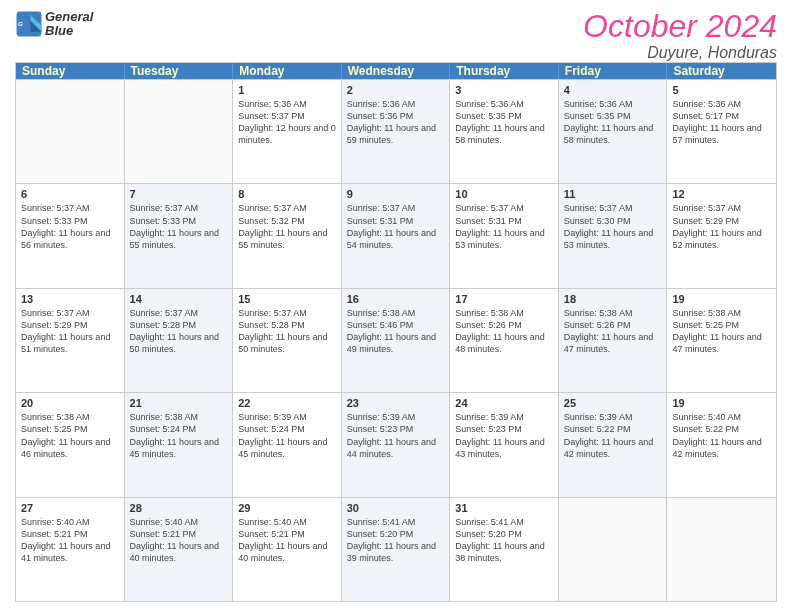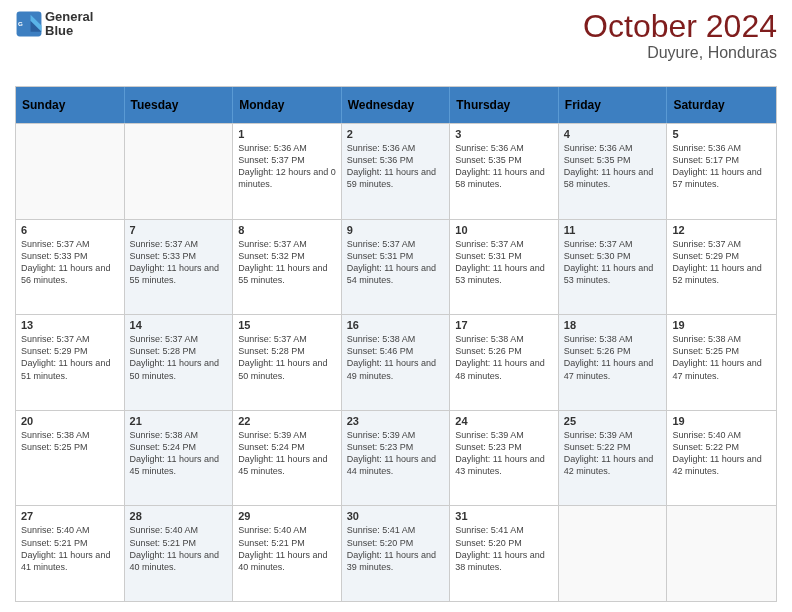--- a/index.html
+++ b/index.html
@@ -14,21 +14,22 @@
       width: 792px;
       height: 612px;
       padding: 10px 15px;
       display: flex;
       flex-direction: column;
     }
     .header {
       display: flex;
       justify-content: space-between;
       align-items: flex-start;
-      margin-bottom: 24px;
+      margin-bottom: 0;
+      font-style: italic;
     }
     .logo {
       display: flex;
       align-items: center;
       gap: 2px;
     }
     .logo-text {
       font-size: 13px;
       font-weight: bold;
       color: #333;
@@ -40,44 +41,44 @@
     .logo-icon {
       width: 28px;
       height: 28px;
     }
     .title-block {
       text-align: right;
     }
     .month-title {
       font-size: 32px;
       font-weight: 300;
-      color: #7f1d1d;
+      color: #ec4899;
       line-height: 1;
     }
     .location {
       font-size: 16px;
       color: #555;
       margin-top: 2px;
     }
     .calendar {
       flex: 1;
       display: flex;
       flex-direction: column;
       border: 1px solid #ccc;
     }
     .cal-header-row {
       display: grid;
       grid-template-columns: repeat(7, 1fr);
       background: #3d7fc1;
     }
     .cal-header-cell {
-      color: #000000;
+      color: #fef9c3;
       font-size: 12px;
       font-weight: bold;
-      padding: 11px 6px;
+      padding: 1px 6px;
       text-align: left;
       border-right: 1px solid #5a9ad4;
     }
     .cal-header-cell:last-child {
       border-right: none;
     }
     .cal-body {
       flex: 1;
       display: flex;
       flex-direction: column;
@@ -273,20 +274,21 @@
             <span class="cell-line">Sunrise: 5:38 AM</span>
             <span class="cell-line">Sunset: 5:25 PM</span>
             <span class="cell-line">Daylight: 11 hours and 47 minutes.</span>
           </div>
         </div>
         <div class="cal-row">
           <div class="cal-cell">
             <span class="day-num">20</span>
             <span class="cell-line">Sunrise: 5:38 AM</span>
             <span class="cell-line">Sunset: 5:25 PM</span>
+            <span class="cell-line">Daylight: 11 hours and 46 minutes.</span>
           </div>
           <div class="cal-cell shaded">
             <span class="day-num">21</span>
             <span class="cell-line">Sunrise: 5:38 AM</span>
             <span class="cell-line">Sunset: 5:24 PM</span>
             <span class="cell-line">Daylight: 11 hours and 45 minutes.</span>
           </div>
           <div class="cal-cell">
             <span class="day-num">22</span>
             <span class="cell-line">Sunrise: 5:39 AM</span>

